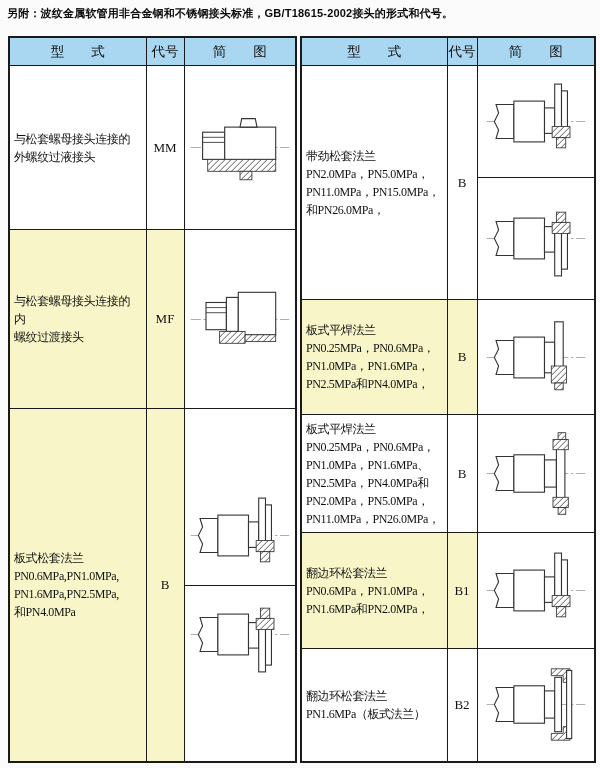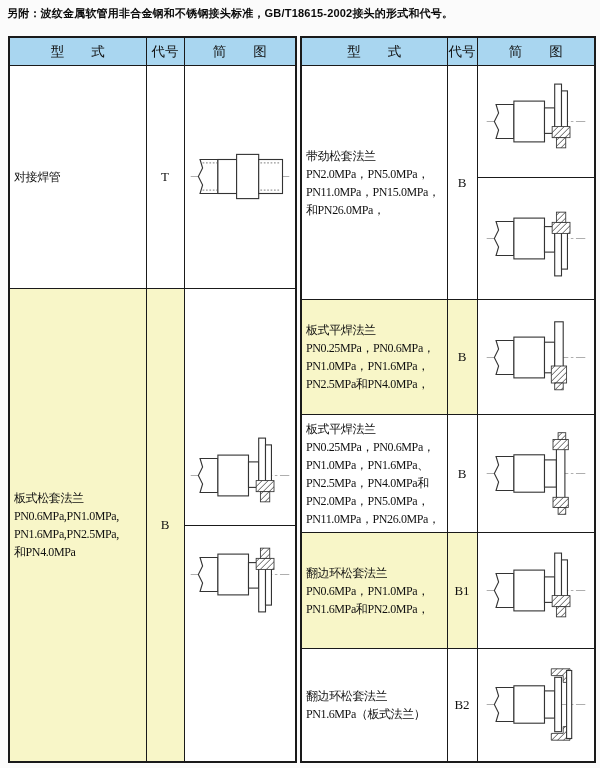--- a/index.html
+++ b/index.html
@@ -58,34 +58,51 @@
           <col style="width:112px">
         </colgroup>
       <thead>
         <tr>
           <th>型　　式</th>
           <th>代号</th>
           <th>简　　图</th>
         </tr>
       </thead>
       <tbody>
-        <tr style="height:95px">
-          <td class="type">对接焊管</td>
-          <td class="code">T</td>
-          <td class="diag">
-            <svg class="dg" viewBox="0 0 120 100">
-              <line class="cl" x1="2" y1="50" x2="118" y2="50"></line>
-              <polygon class="p" points="34,30 13,30 16,40 11,50 16,60 13,70 34,70"></polygon>
-              <rect class="p" x="34" y="30" width="22" height="40"></rect>
-              <rect class="p" x="56" y="24" width="26" height="52"></rect>
-              <rect class="p" x="82" y="30" width="28" height="40"></rect>
-              <line class="d" x1="16" y1="34" x2="34" y2="34"></line>
-              <line class="d" x1="16" y1="66" x2="34" y2="66"></line>
-              <line class="d" x1="84" y1="34" x2="108" y2="34"></line>
-              <line class="d" x1="84" y1="66" x2="108" y2="66"></line>
+        <tr style="height:94px">
+          <td class="type">与松套螺母接头连接的
+外螺纹过液接头</td>
+          <td class="code">MM</td>
+          <td class="diag">
+            <svg class="dg" viewBox="0 0 120 100">
+              <line class="cl" x1="2" y1="50" x2="118" y2="50"></line>
+              <rect class="p" x="16" y="32" width="26" height="32"></rect>
+              <line class="s" x1="16" y1="38" x2="42" y2="38"></line>
+              <line class="s" x1="16" y1="44" x2="42" y2="44"></line>
+              <rect class="p" x="42" y="26" width="60" height="38"></rect>
+              <polygon class="p" points="62,16 78,16 80,26 60,26"></polygon>
+              <rect class="h" x="22" y="64" width="80" height="14"></rect>
+              <rect class="h" x="60" y="78" width="14" height="10"></rect>
+            </svg>
+          </td>
+        </tr>
+        <tr class="hl" style="height:102px">
+          <td class="type">与松套螺母接头连接的内
+螺纹过渡接头</td>
+          <td class="code">MF</td>
+          <td class="diag">
+            <svg class="dg" viewBox="0 0 120 100">
+              <line class="cl" x1="2" y1="50" x2="118" y2="50"></line>
+              <rect class="p" x="20" y="30" width="24" height="32"></rect>
+              <line class="s" x1="20" y1="36" x2="44" y2="36"></line>
+              <line class="s" x1="20" y1="42" x2="44" y2="42"></line>
+              <rect class="p" x="44" y="24" width="14" height="40"></rect>
+              <rect class="p" x="58" y="18" width="44" height="50"></rect>
+              <rect class="h" x="36" y="64" width="30" height="14"></rect>
+              <rect class="h" x="66" y="68" width="36" height="8"></rect>
             </svg>
           </td>
         </tr>
         <tr class="hl" style="height:202px">
           <td class="type">板式松套法兰
 PN0.6MPa,PN1.0MPa,
 PN1.6MPa,PN2.5MPa,
 和PN4.0MPa</td>
           <td class="code">B</td>
           <td class="diag">

